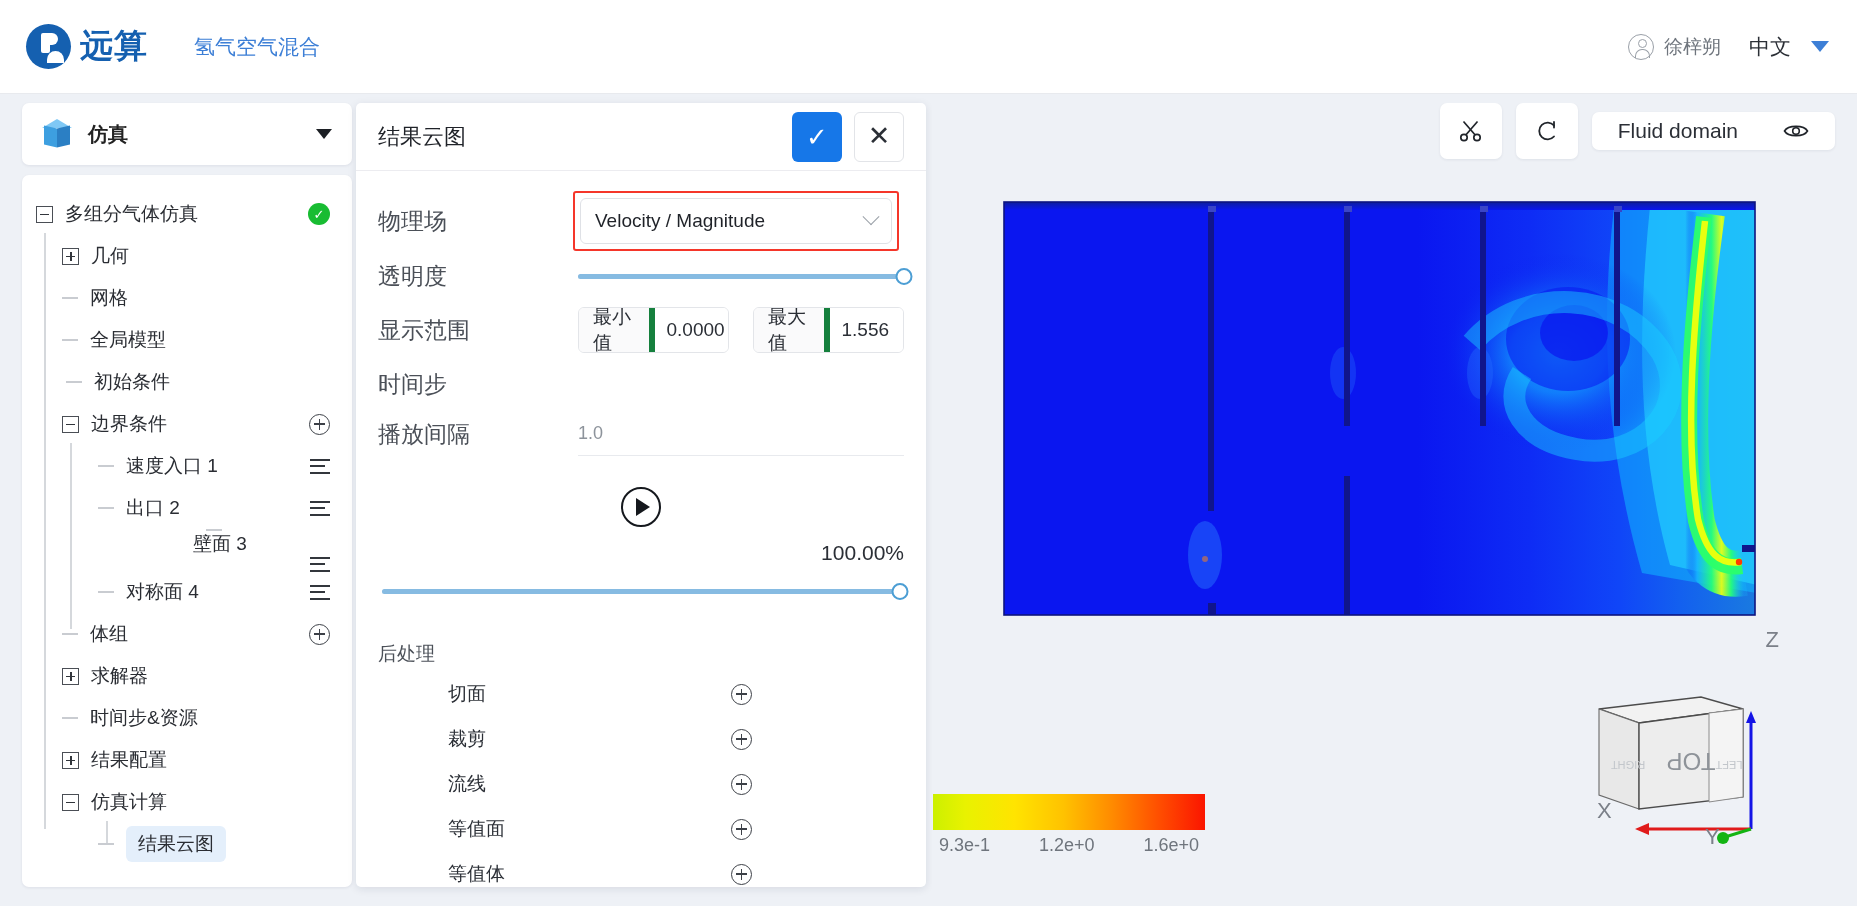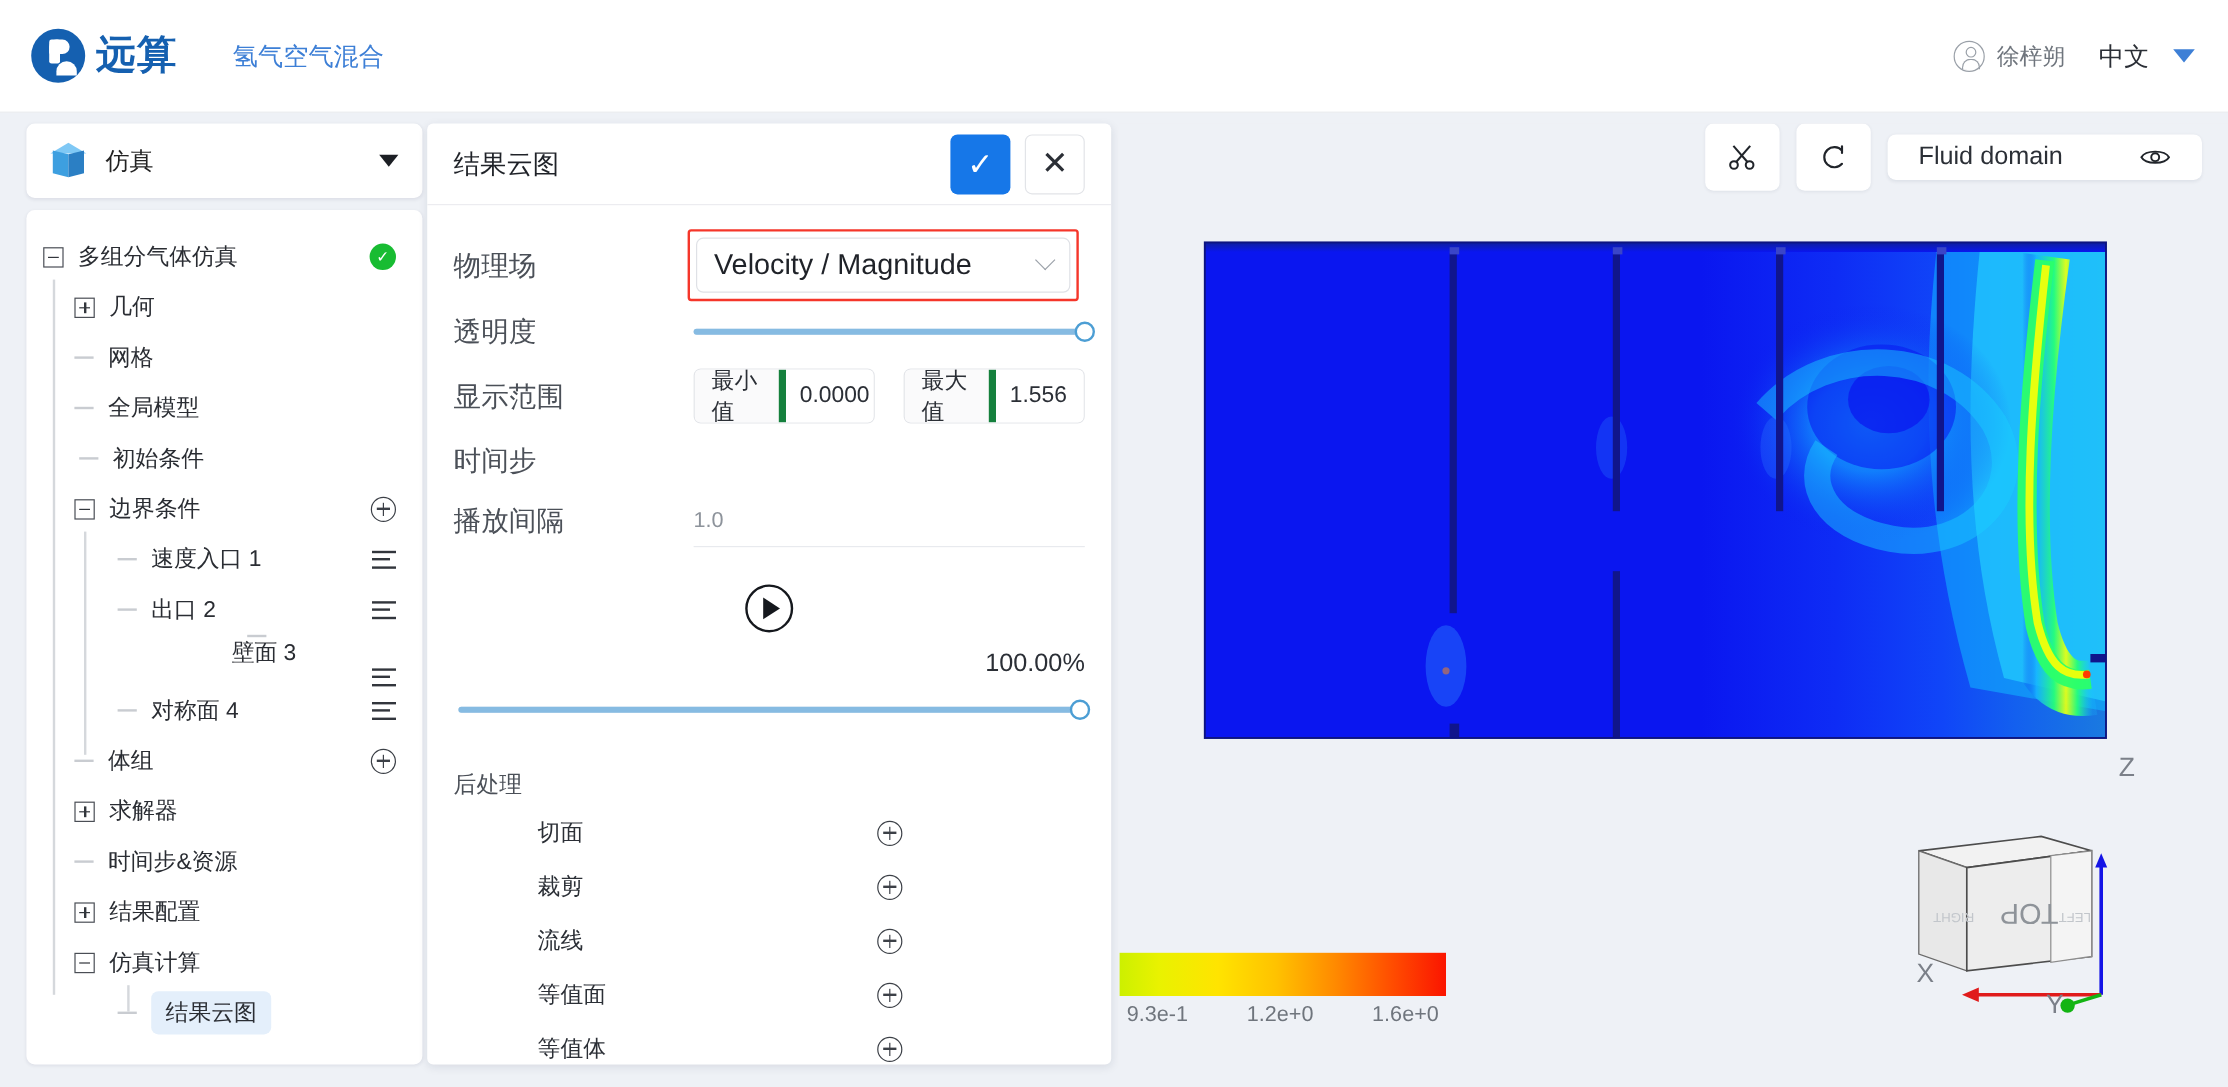--- a/index.html
+++ b/index.html
@@ -86,21 +86,21 @@
   }
   .cube-icon .lf {
     position: absolute; left: 2px; top: 8px; width: 13px; height: 19px;
     background: #3d9fe0; transform: skewY(14deg);
   }
   .cube-icon .rt {
     position: absolute; left: 15px; top: 8px; width: 13px; height: 19px;
     background: #2b7fc4; transform: skewY(-14deg);
   }
   #sidebar-head-label {
-    font-size: 20px; font-weight: 400; color: #222; margin-left: 16px;
+    font-size: 20px; font-weight: 700; color: #222; margin-left: 16px;
   }
   .caret-down-dark {
     margin-left: auto; width: 0; height: 0;
     border-left: 8px solid transparent; border-right: 8px solid transparent;
     border-top: 10px solid #1c1f24;
   }
   #tree {
     margin-top: 10px; background: #fff; border-radius: 7px;
     flex: 1 1 auto; padding: 18px 0 10px 0; overflow: hidden;
     box-shadow: 0 1px 3px rgba(20,30,60,.08);
@@ -184,21 +184,21 @@
   }
   #panel-body { padding: 20px 22px 0 22px; }
   .frow { display: flex; align-items: center; min-height: 50px; }
   .frow .flabel { width: 200px; font-size: 23px; color: #4b5058; flex: none; }
   .fctl { flex: 1 1 auto; display: flex; align-items: center; }
 
   .select-box {
     position: relative; width: 100%; height: 46px;
     border: 1px solid #dfe1e6; border-radius: 6px; background: #fff;
     display: flex; align-items: center; padding: 0 14px;
-    font-size: 24px; color: #1f2228;
+    font-size: 19px; color: #1f2228;
   }
   .select-box .chev {
     margin-left: auto; width: 12px; height: 12px;
     border-right: 1.8px solid #9aa0a8; border-bottom: 1.8px solid #9aa0a8;
     transform: rotate(45deg) translate(-3px,-3px);
   }
   #field-highlight {
     border: 2.5px solid #f5362a; border-radius: 3px;
     padding: 5px; margin: 0 -5px;
   }
@@ -276,21 +276,21 @@
   #vp-toolbar {
     position: absolute; right: 22px; top: 0; display: flex; align-items: center; gap: 14px;
   }
   .tool-btn {
     width: 62px; height: 56px; background: #fff; border-radius: 7px;
     display: flex; align-items: center; justify-content: center;
     box-shadow: 0 1px 3px rgba(20,30,60,.07);
   }
   #domain-pill {
     height: 38px; background: #fff; border-radius: 7px;
-    display: flex; align-items: center; padding: 0 26px; gap: 64px;
+    display: flex; align-items: center; padding: 0 26px; gap: 45px;
     box-shadow: 0 1px 3px rgba(20,30,60,.07);
   }
   #domain-name { font-size: 21px; color: #2b2f36; }
 
   
   #scene {
     position: absolute; left: 70px; top: 90px; width: 755px; height: 435px;
   }
 
   #legend {

